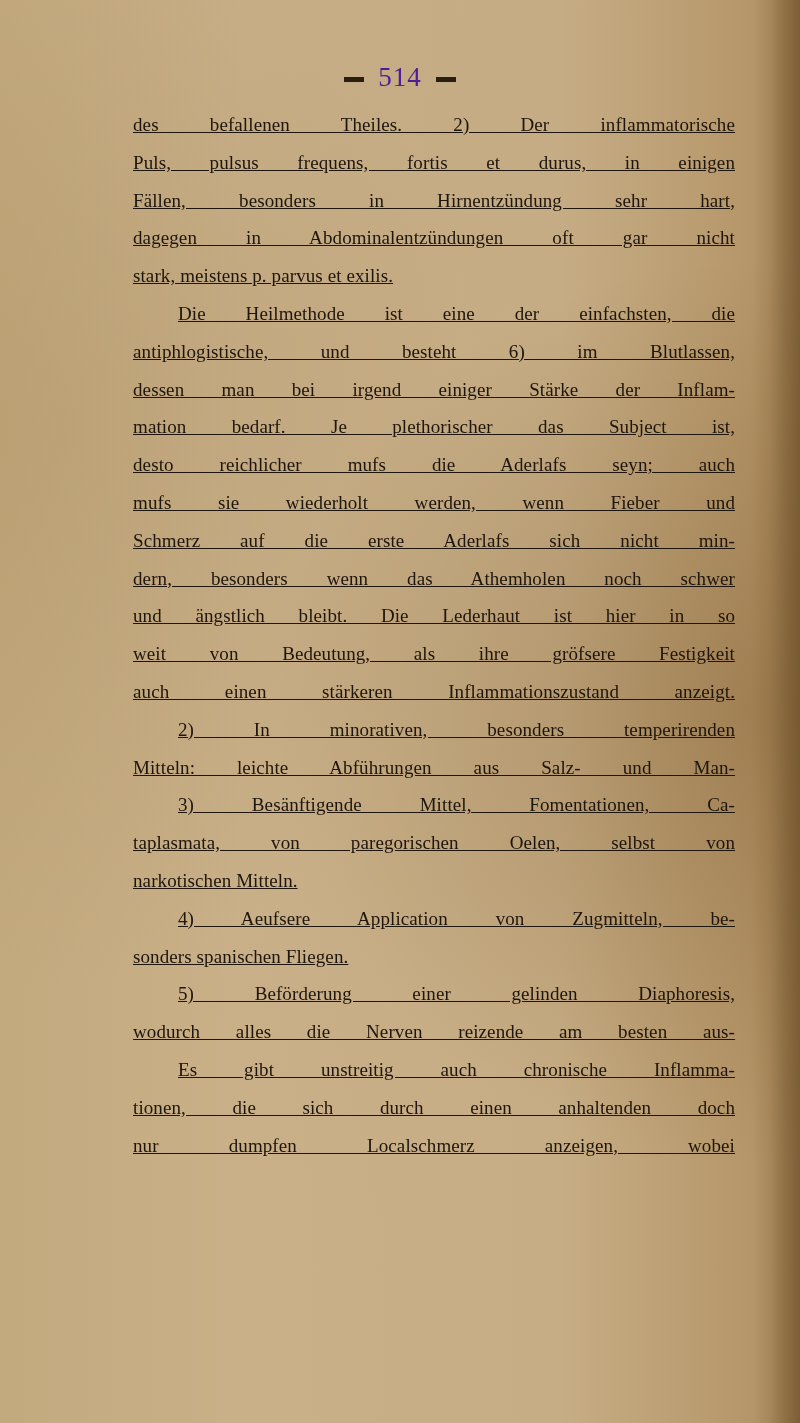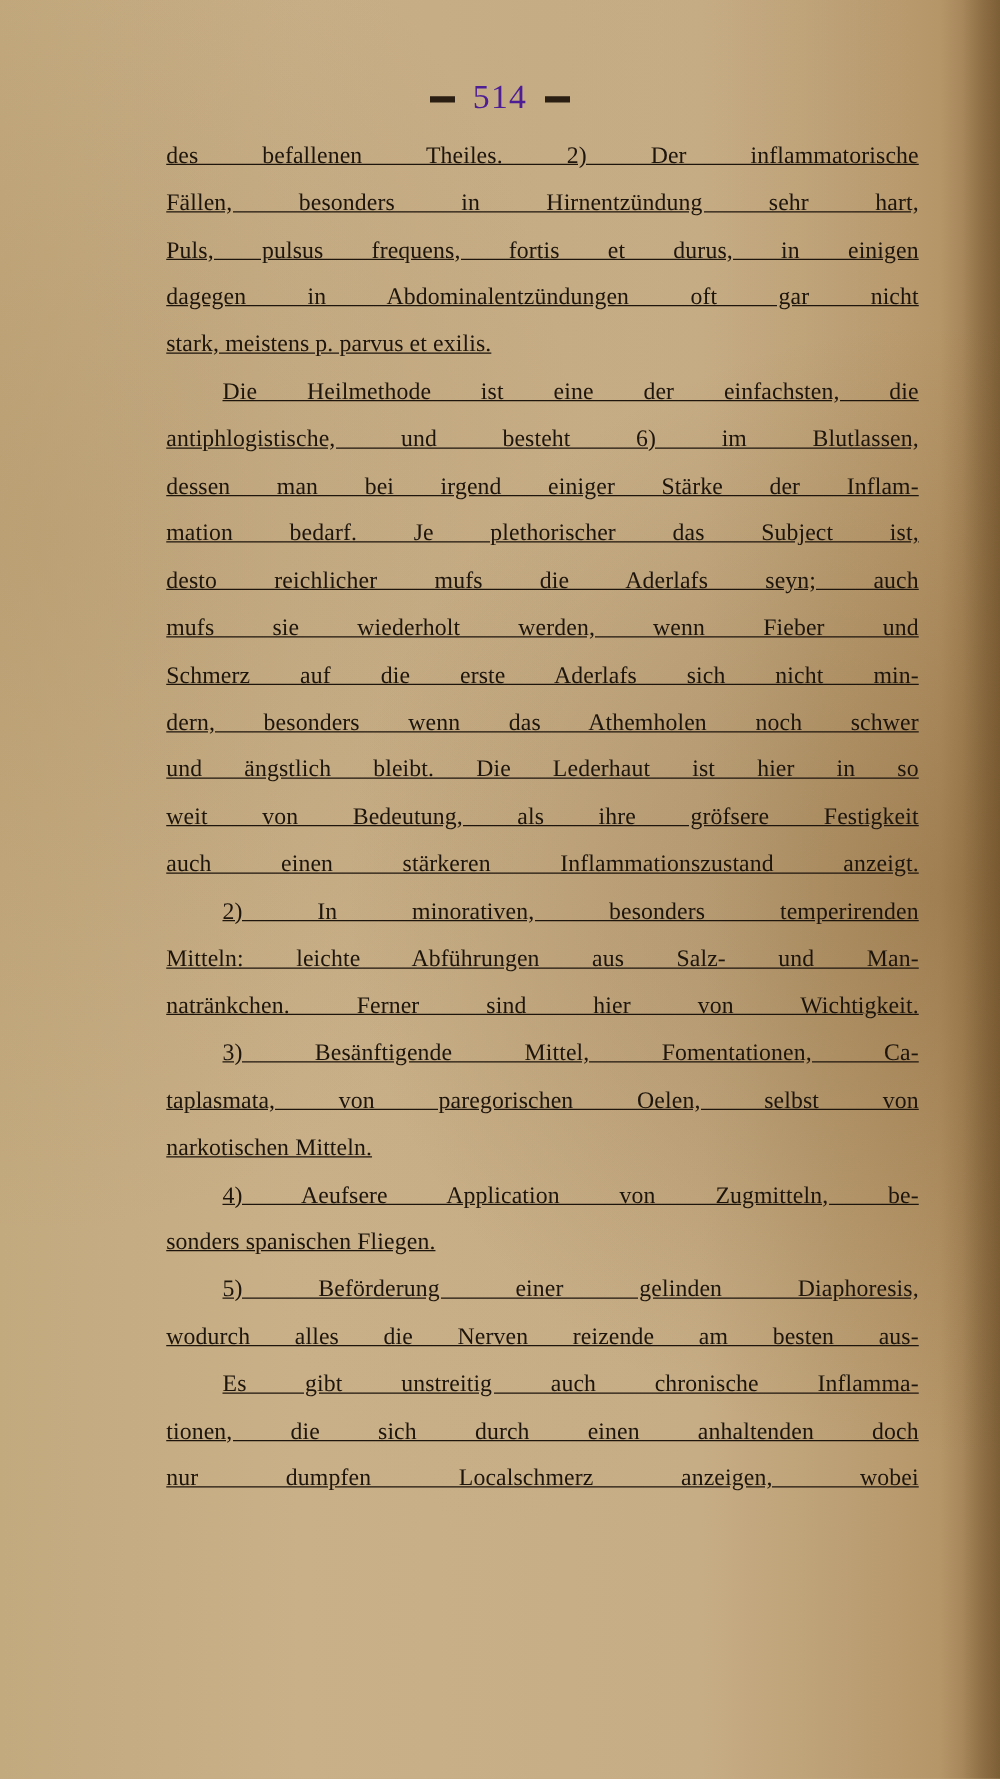--- a/index.html
+++ b/index.html
@@ -76,38 +76,37 @@
 </head>
 <body>
 
 <div class="page">
   <div class="page-number">
     <span class="dash"></span><span>514</span><span class="dash"></span>
   </div>
 
   <div class="text-block" id="text-block">
     <span class="line">des befallenen Theiles.  2) Der inflammatorische</span>
+    <span class="line">Puls, pulsus frequens, fortis et durus, in einigen</span>
     <span class="line">Fällen, besonders in Hirnentzündung sehr hart,</span>
-    <span class="line">Puls, pulsus frequens, fortis et durus, in einigen</span>
     <span class="line">dagegen in Abdominalentzündungen oft gar nicht</span>
     <span class="line last">stark, meistens p. parvus et exilis.</span>
     <span class="line indent">Die Heilmethode ist eine der einfachsten, die</span>
     <span class="line">antiphlogistische, und besteht 6) im Blutlassen,</span>
     <span class="line">dessen man bei irgend einiger Stärke der Inflam-</span>
     <span class="line">mation bedarf.  Je plethorischer das Subject ist,</span>
     <span class="line">desto reichlicher mufs die Aderlafs seyn; auch</span>
     <span class="line">mufs sie wiederholt werden, wenn Fieber und</span>
     <span class="line">Schmerz auf die erste Aderlafs sich nicht min-</span>
     <span class="line">dern, besonders wenn das Athemholen noch schwer</span>
     <span class="line">und ängstlich bleibt.  Die Lederhaut ist hier in so</span>
     <span class="line">weit von Bedeutung, als ihre gröfsere Festigkeit</span>
     <span class="line">auch einen stärkeren Inflammationszustand anzeigt.</span>
     <span class="line indent">2) In minorativen, besonders temperirenden</span>
     <span class="line">Mitteln: leichte Abführungen aus Salz- und Man-</span>
-    <span class="line">natränkchen.  Ferner sind hier von Wichtigkeit.</span>
     <span class="line indent">3) Besänftigende Mittel, Fomentationen, Ca-</span>
     <span class="line">taplasmata, von paregorischen Oelen, selbst von</span>
     <span class="line last">narkotischen Mitteln.</span>
     <span class="line indent">4) Aeufsere Application von Zugmitteln, be-</span>
     <span class="line last">sonders spanischen Fliegen.</span>
     <span class="line indent">5) Beförderung einer gelinden Diaphoresis,</span>
     <span class="line">wodurch alles die Nerven reizende am besten aus-</span>
     <span class="line indent">Es gibt unstreitig auch chronische Inflamma-</span>
     <span class="line">tionen, die sich durch einen anhaltenden doch</span>
     <span class="line">nur dumpfen Localschmerz anzeigen, wobei</span>

